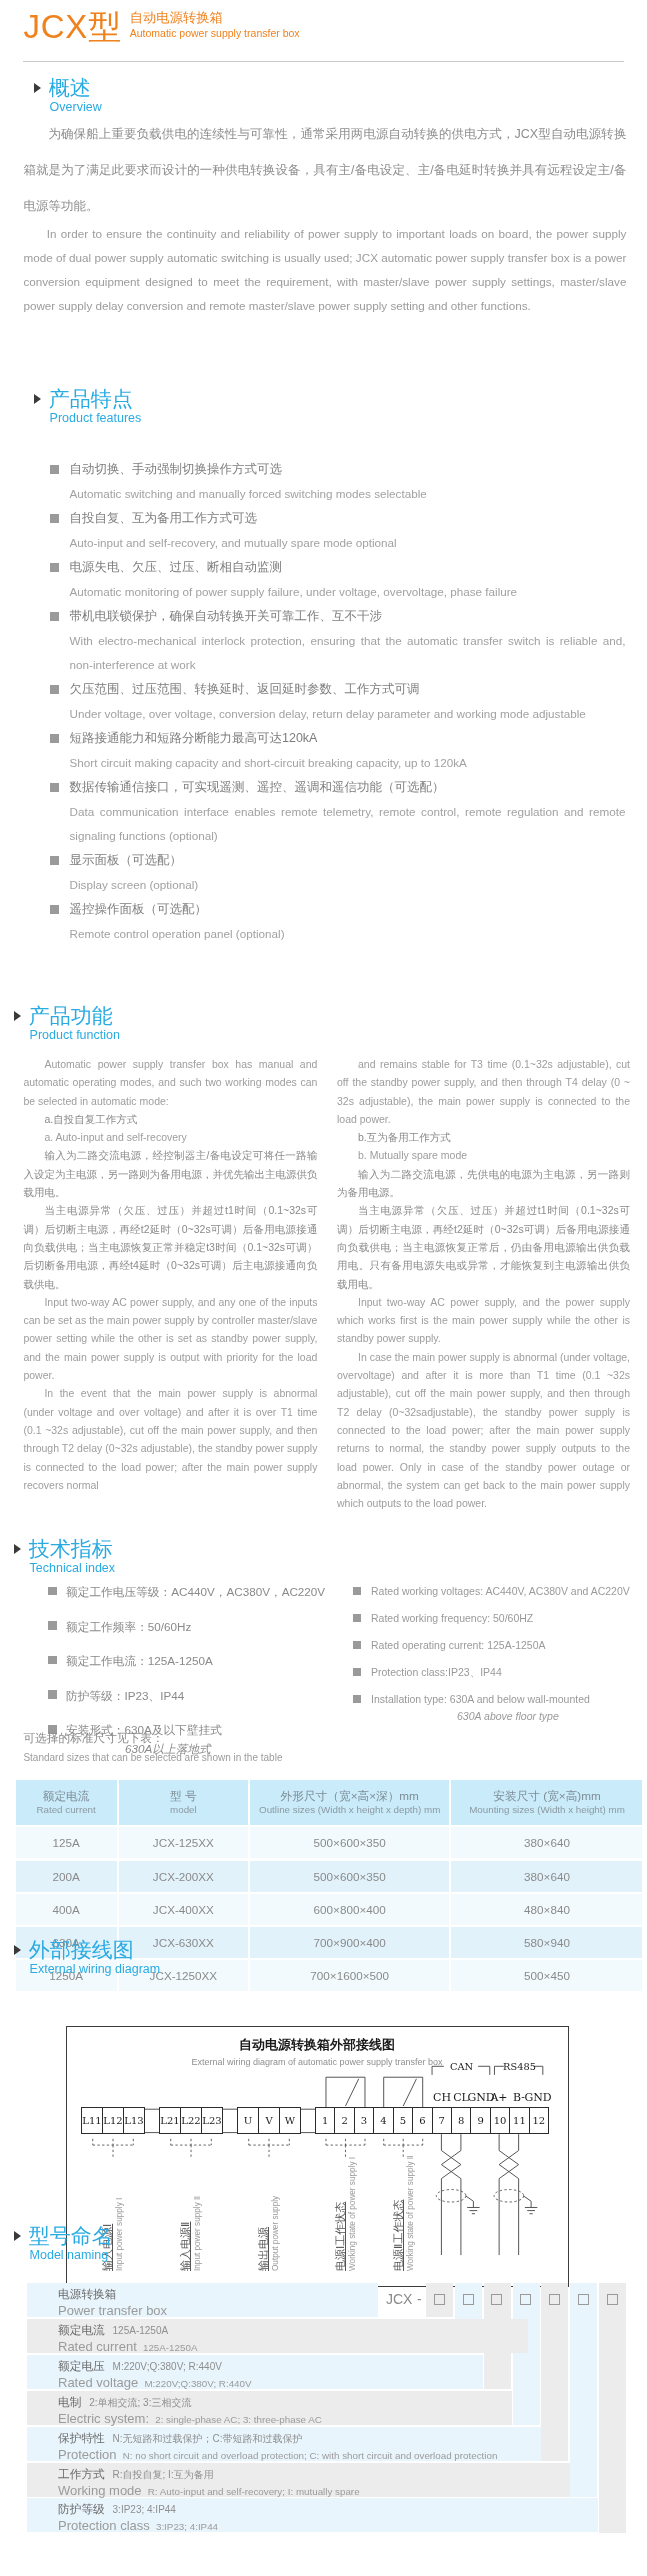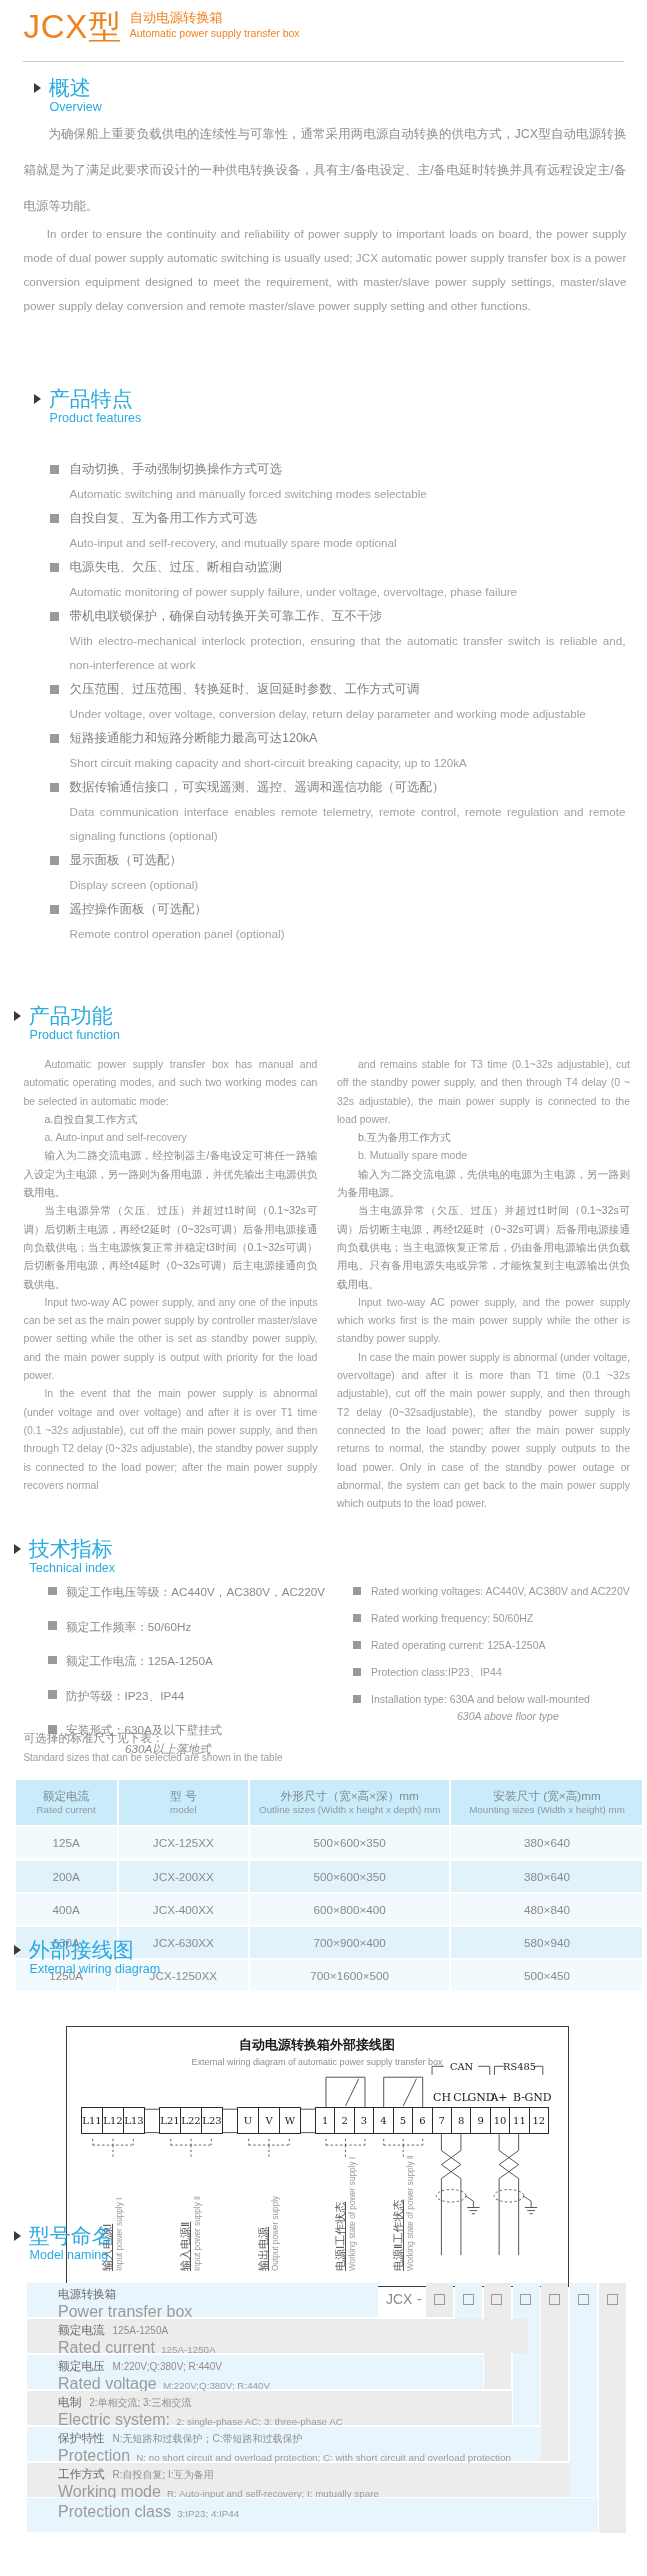--- a/index.html
+++ b/index.html
@@ -83,21 +83,21 @@
   .vl-cn{font-size:11px;color:#555;text-decoration:underline;line-height:13.3px;}
   .vl-en{font-size:8.2px;color:#9a9a9a;line-height:11px;}
   
   .naming{position:absolute;left:27px;top:2283px;width:600px;height:290px;}
   .n-row{position:absolute;left:0;height:34px;box-sizing:border-box;padding:3.9px 0 0 31px;}
   .n-blue{background:#e8f5fc;}
   .n-gray{background:#ececec;}
   .n-cn{font-size:11.7px;color:#6b6b6b;}
   .n-cnval{font-size:10px;color:#8f8f8f;margin-left:7.8px;}
   .n-line2{margin-top:1.6px;}
-  .n-en{font-size:16px;color:#9b9b9b;}
+  .n-en{font-size:13px;color:#9b9b9b;}
   .n-enval{font-size:9.8px;color:#9b9b9b;margin-left:6.2px;}
   .strip{position:absolute;top:0;width:27px;}
   .code-prefix{position:absolute;left:359px;top:7.8px;font-size:14px;color:#8a8a8a;}
   .code-dash{position:absolute;left:390px;top:7.8px;font-size:14px;color:#8a8a8a;}
   .code-box{position:absolute;top:11px;width:11px;height:11px;border:1.6px solid #9a9a9a;
             box-sizing:border-box;background:transparent;}
 </style>
 </head>
 <body>
 
@@ -423,20 +423,21 @@
     </div>
     <div class="n-row n-blue" style="top:144px;width:514px;">
       <div><span class="n-cn">保护特性</span><span class="n-cnval">N:无短路和过载保护；C:带短路和过载保护</span></div>
       <div class="n-line2"><span class="n-en">Protection</span><span class="n-enval">N: no short circuit and overload protection; C: with short circuit and overload protection</span></div>
     </div>
     <div class="n-row n-gray" style="top:180px;width:543px;">
       <div><span class="n-cn">工作方式</span><span class="n-cnval">R:自投自复; I:互为备用</span></div>
       <div class="n-line2"><span class="n-en">Working mode</span><span class="n-enval">R: Auto-input and self-recovery; I: mutually spare</span></div>
     </div>
     <div class="n-row n-blue" style="top:215px;width:571px;">
+      <div><span class="n-cn">防护等级</span><span class="n-cnval">3:IP23; 4:IP44</span></div>
       <div class="n-line2"><span class="n-en">Protection class</span><span class="n-enval">3:IP23; 4:IP44</span></div>
     </div>
 
     <div class="code-prefix">JCX</div>
     <div class="code-dash">-</div>
     <div class="code-box" style="left:407px;"></div>
     <div class="code-box" style="left:436px;"></div>
     <div class="code-box" style="left:464px;"></div>
     <div class="code-box" style="left:493px;"></div>
     <div class="code-box" style="left:522px;"></div>

